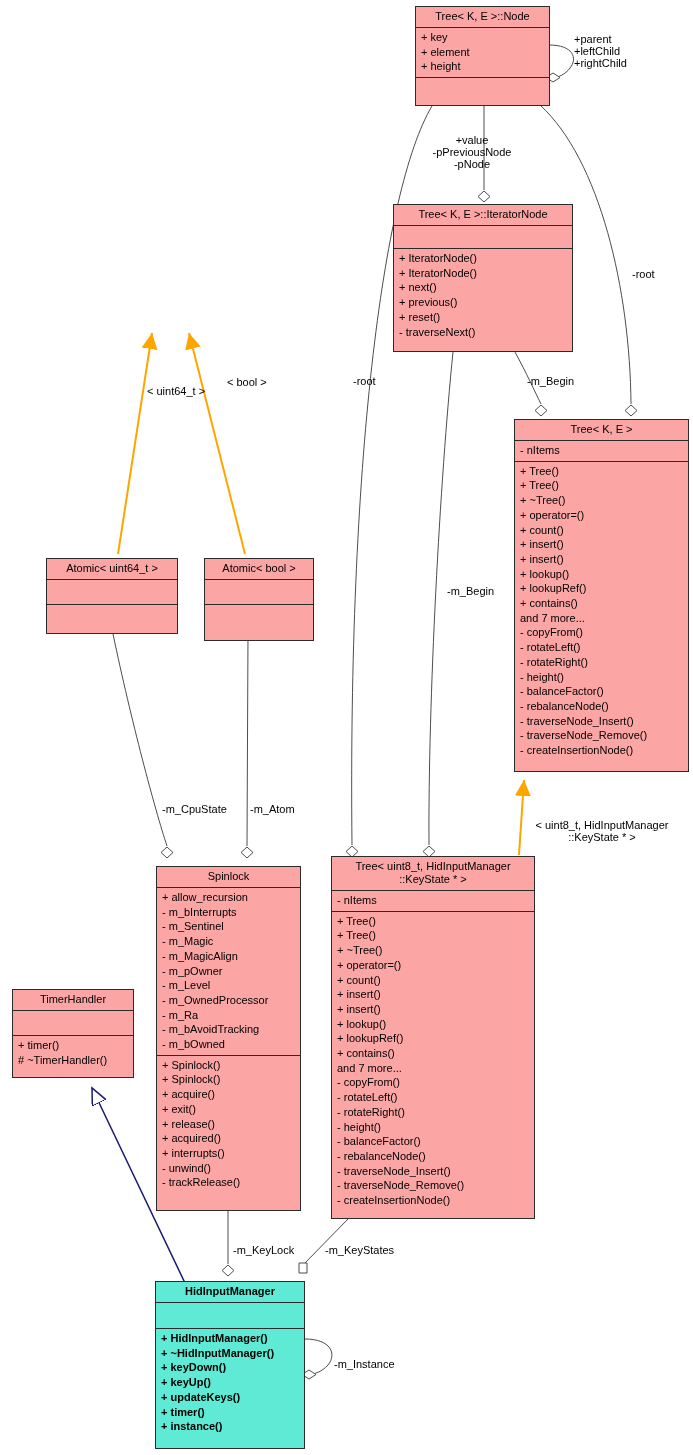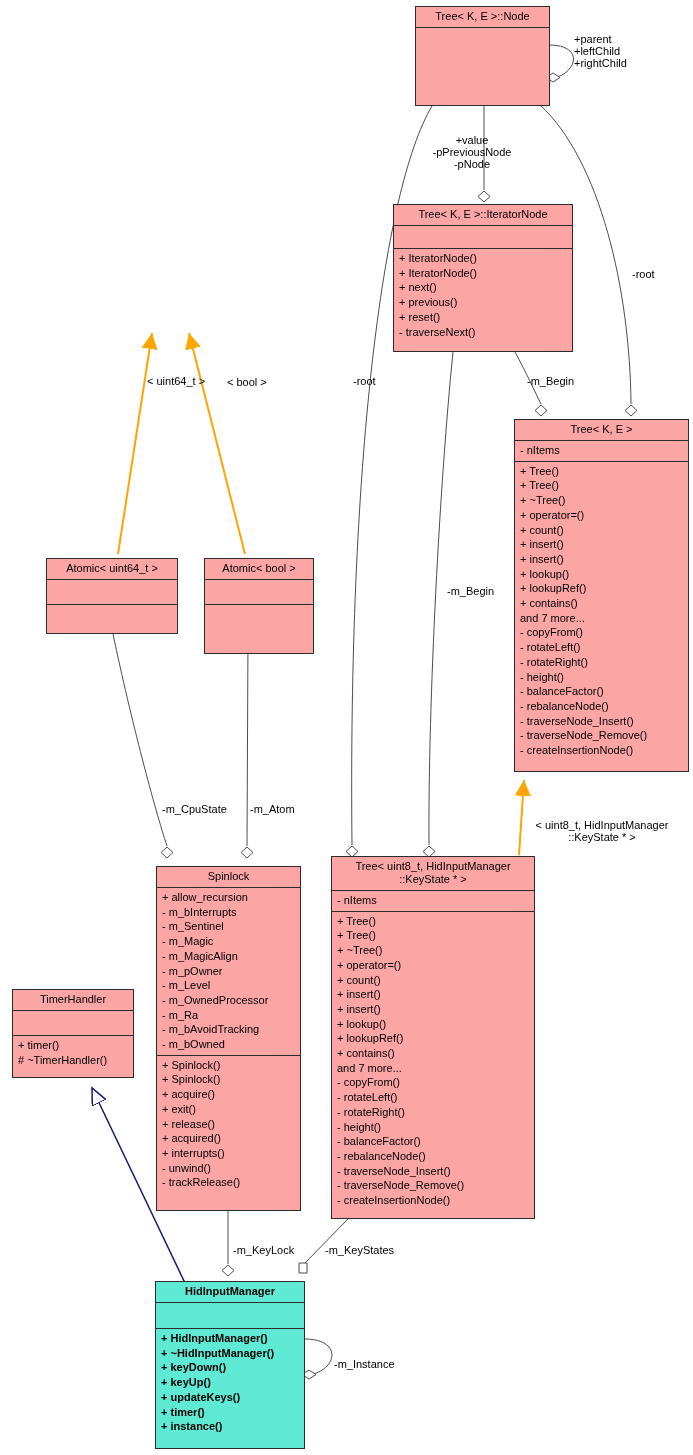--- a/index.html
+++ b/index.html
@@ -98,20 +98,25 @@
     </g>
 
     <g>
       <path d="M305,1339 C331,1339 337,1354 328,1365 C322,1372 314,1374 309,1375" fill="none" stroke="#4d4d4d" stroke-width="1"></path>
       <path d="M309,1370 L316,1374.5 L309,1379 L302,1374.5 z" fill="#ffffff" stroke="#4d4d4d" stroke-width="1"></path>
     </g>
   </svg>
 
   <div class="cls-box" style="left:415px;top:6px;width:135px;height:100px;">
     <div class="cls-title">Tree&lt; K, E &gt;::Node</div>
+    <div class="cls-attrs cls-sep">
+      <div class="cls-line">+ key</div>
+      <div class="cls-line">+ element</div>
+      <div class="cls-line">+ height</div>
+    </div>
     <div class="cls-ops cls-sep empty" style="height:22px;"></div>
   </div>
 
   <div class="cls-box" style="left:393px;top:204px;width:180px;height:148px;">
     <div class="cls-title">Tree&lt; K, E &gt;::IteratorNode</div>
     <div class="cls-attrs cls-sep empty" style="height:22px;"></div>
     <div class="cls-ops cls-sep">
       <div class="cls-line">+ IteratorNode()</div>
       <div class="cls-line">+ IteratorNode()</div>
       <div class="cls-line">+ next()</div>
@@ -121,21 +126,21 @@
     </div>
   </div>
 
 
   <div class="cls-box" style="left:46px;top:558px;width:132px;height:76px;">
     <div class="cls-title">Atomic&lt; uint64_t &gt;</div>
     <div class="cls-attrs cls-sep empty" style="height:24px;"></div>
     <div class="cls-ops cls-sep empty" style="height:24px;"></div>
   </div>
 
-  <div class="cls-box" style="left:204px;top:558px;width:110px;height:96px;">
+  <div class="cls-box" style="left:204px;top:558px;width:110px;height:83px;">
     <div class="cls-title">Atomic&lt; bool &gt;</div>
     <div class="cls-attrs cls-sep empty" style="height:24px;"></div>
     <div class="cls-ops cls-sep empty" style="height:24px;"></div>
   </div>
 
   <div class="cls-box" style="left:514px;top:419px;width:175px;height:353px;">
     <div class="cls-title">Tree&lt; K, E &gt;</div>
     <div class="cls-attrs cls-sep">
       <div class="cls-line">- nItems</div>
     </div>
@@ -249,21 +254,21 @@
 +rightChild</div>
 
   <div class="edge-label center" style="left:472px;top:134px;transform:translateX(-50%);">+value
 -pPreviousNode
 -pNode</div>
 
   <div class="edge-label" style="left:353px;top:375px;">-root</div>
 
   <div class="edge-label" style="left:632px;top:268px;">-root</div>
 
-  <div class="edge-label" style="left:147px;top:375px;text-align:right;">&lt; uint64_t &gt;</div>
+  <div class="edge-label" style="left:147px;top:385px;text-align:right;">&lt; uint64_t &gt;</div>
 
   <div class="edge-label" style="left:227px;top:376px;">&lt; bool &gt;</div>
 
   <div class="edge-label" style="left:527px;top:375px;">-m_Begin</div>
 
   <div class="edge-label" style="left:447px;top:585px;">-m_Begin</div>
 
   <div class="edge-label" style="left:162px;top:803px;">-m_CpuState</div>
 
   <div class="edge-label" style="left:250px;top:803px;">-m_Atom</div>

